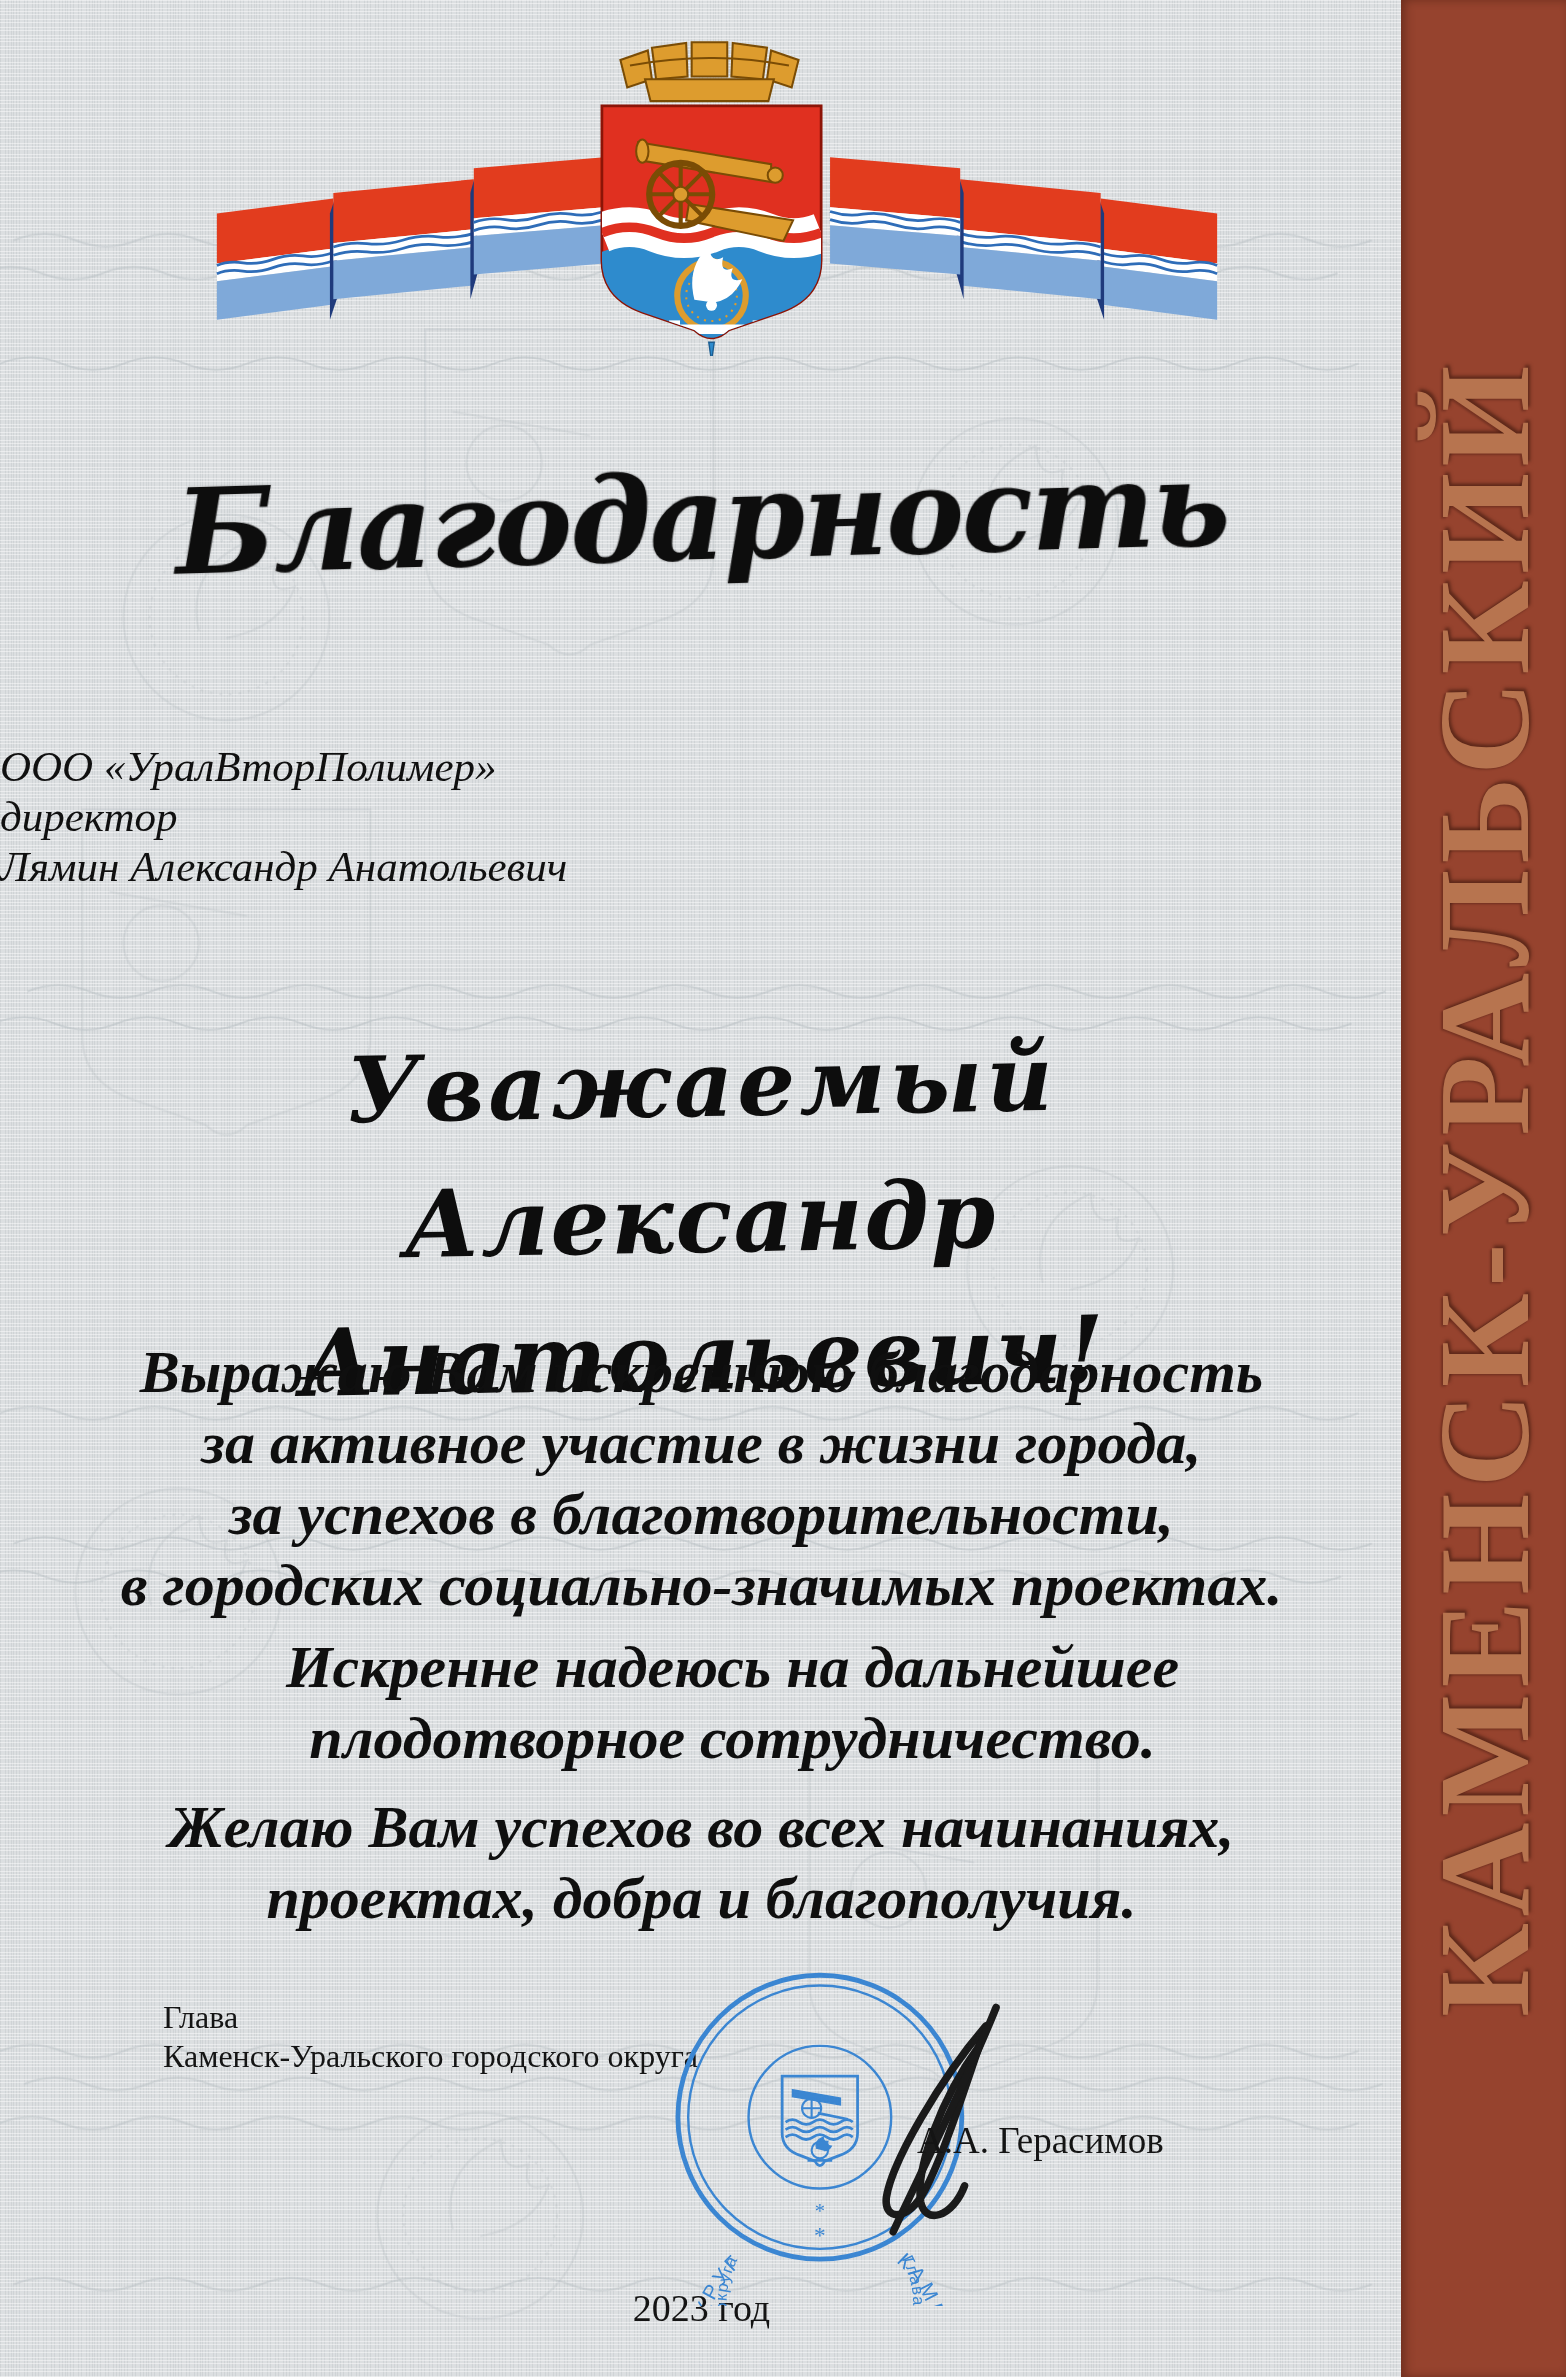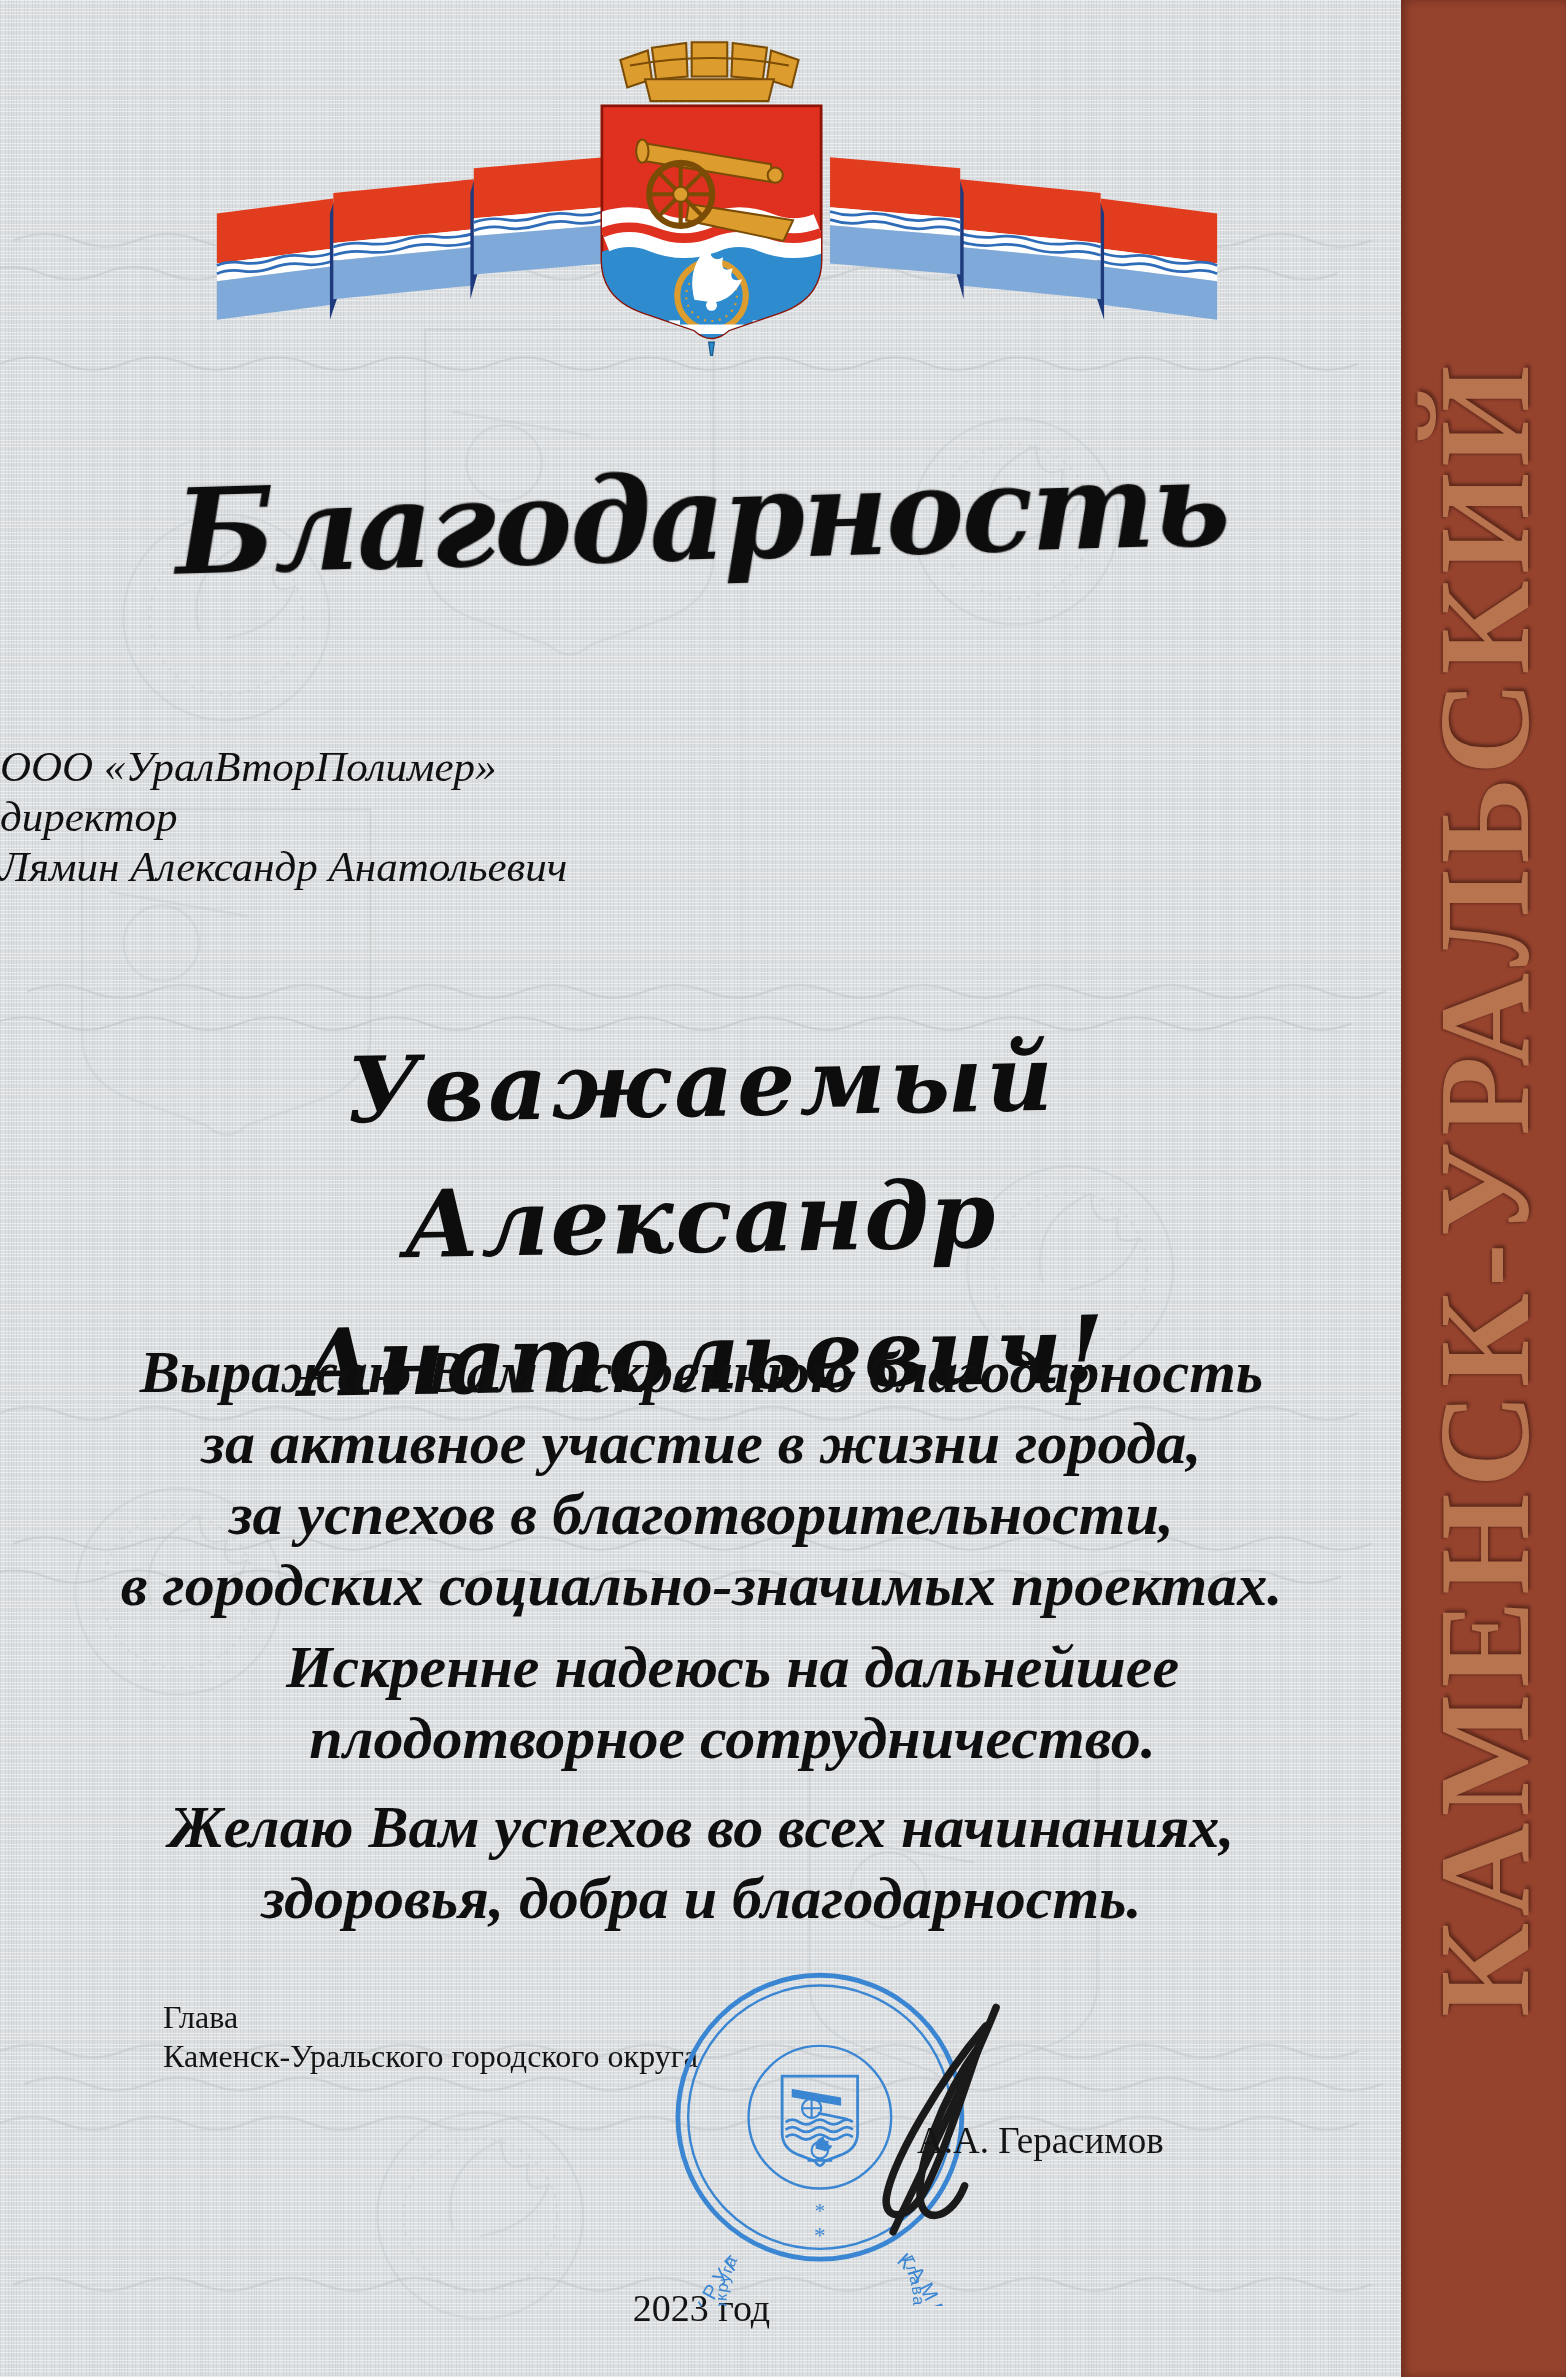--- a/index.html
+++ b/index.html
@@ -173,21 +173,21 @@
     <div>за активное участие в жизни города,</div>
     <div>за успехов в благотворительности,</div>
     <div>в городских социально-значимых проектах.</div>
   </div>
   <div class="para p2">
     <div>Искренне надеюсь на дальнейшее</div>
     <div>плодотворное сотрудничество.</div>
   </div>
   <div class="para p3">
     <div>Желаю Вам успехов во всех начинаниях,</div>
-    <div>здоровья, добра и благодарность.</div>
+    <div>проектах, добра и благополучия.</div>
   </div>
 
   <div class="sig-block">
     <div>Глава</div>
     <div>Каменск-Уральского городского округа</div>
   </div>
   <div class="sig-name">А.А. Герасимов</div>
 
   <svg class="stampwrap" viewBox="0 0 700 520">
     <defs>

